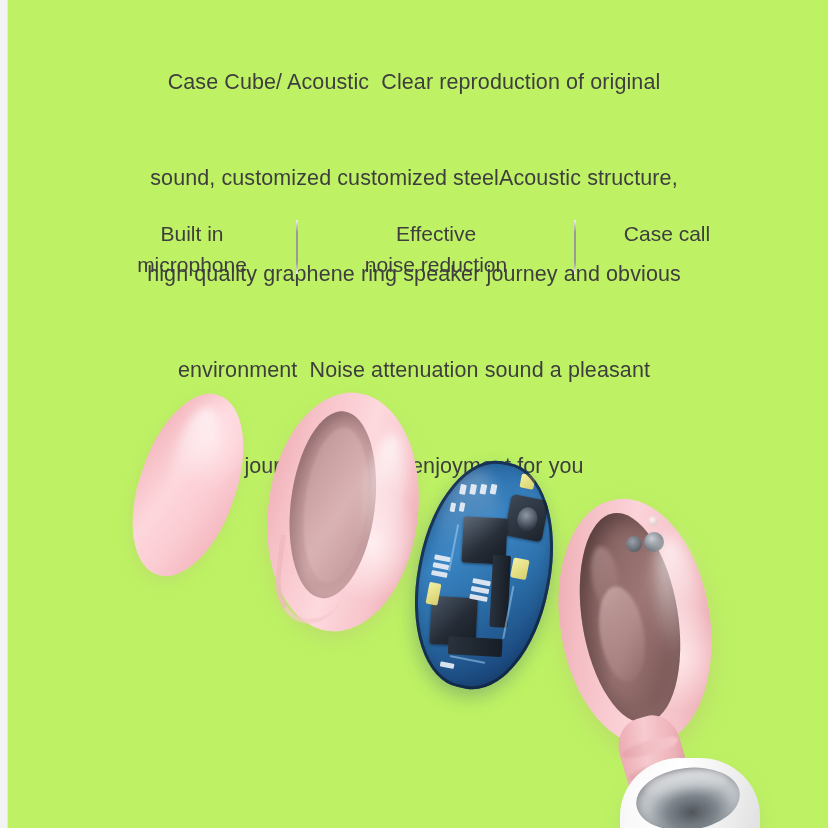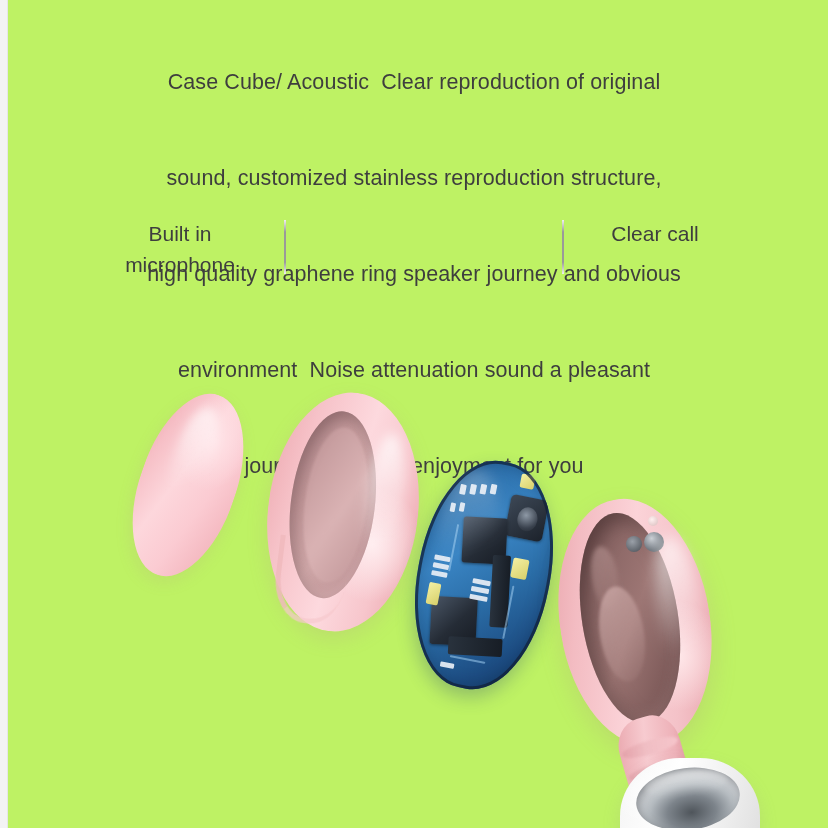--- a/index.html
+++ b/index.html
@@ -17,21 +17,21 @@
   
   .headline{
     position:absolute;left:60px;top:2px;width:708px;
     text-align:center;color:#3e3e3e;
     font-size:21.5px;line-height:32px;
     letter-spacing:.1px;white-space:pre;
   }
   .headline div{white-space:pre;}
 
   
-  .features{position:absolute;left:0;top:218px;width:688px;height:80px;}
+  .features{position:absolute;left:12px;top:218px;width:688px;height:80px;}
   .feat{position:absolute;text-align:center;color:#3e3e3e;
         font-size:21px;line-height:31px;}
   .feat-1{left:90px;top:0;width:180px;}
   .feat-2{left:310px;top:0;width:228px;}
   .feat-3{left:580px;top:0;width:150px;}
   .divider{position:absolute;top:2px;width:1.6px;height:54px;
            background:linear-gradient(to bottom,#f0f0f0,#9a9a9a 22%,#9a9a9a 78%,#f0f0f0);}
   .div-1{left:284px;}
   .div-2{left:562px;}
 
@@ -202,40 +202,44 @@
 </head>
 <body>
 
 <div class="page">
 
   <div class="left-edge"></div>
   <div class="left-edge-line"></div>
 
   <div class="headline">
     <div>Case Cube/ Acoustic  Clear reproduction of original</div>
-    <div>sound, customized stainless reproduction structure,</div>
+    <div>sound, customized customized steelAcoustic structure,</div>
     <div>high quality graphene ring speaker journey and obvious</div>
     <div>environment  Noise attenuation sound a pleasant</div>
     <div>journey of sound enjoyment for you</div>
   </div>
 
   <div class="features">
 
     <div class="feat feat-1">
       <div>Built in</div>
       <div>microphone</div>
     </div>
 
     <div class="divider div-1"></div>
 
+    <div class="feat feat-2">
+      <div>Effective</div>
+      <div>noise reduction</div>
+    </div>
 
     <div class="divider div-2"></div>
 
     <div class="feat feat-3">
-      <div>Clear call</div>
+      <div>Case call</div>
     </div>
 
   </div>
 
   <div class="product">
 
     <div class="cap">
       <div class="cap-hl"></div>
     </div>
 

